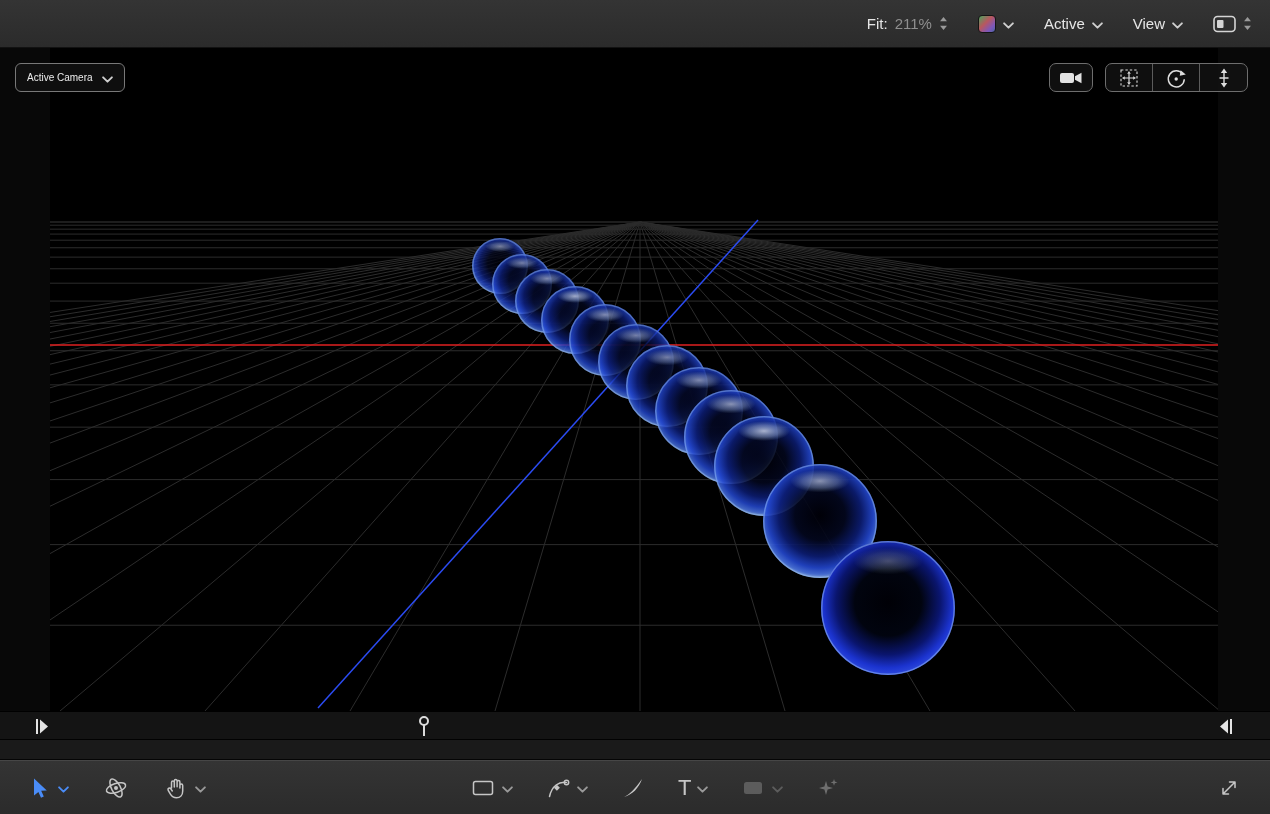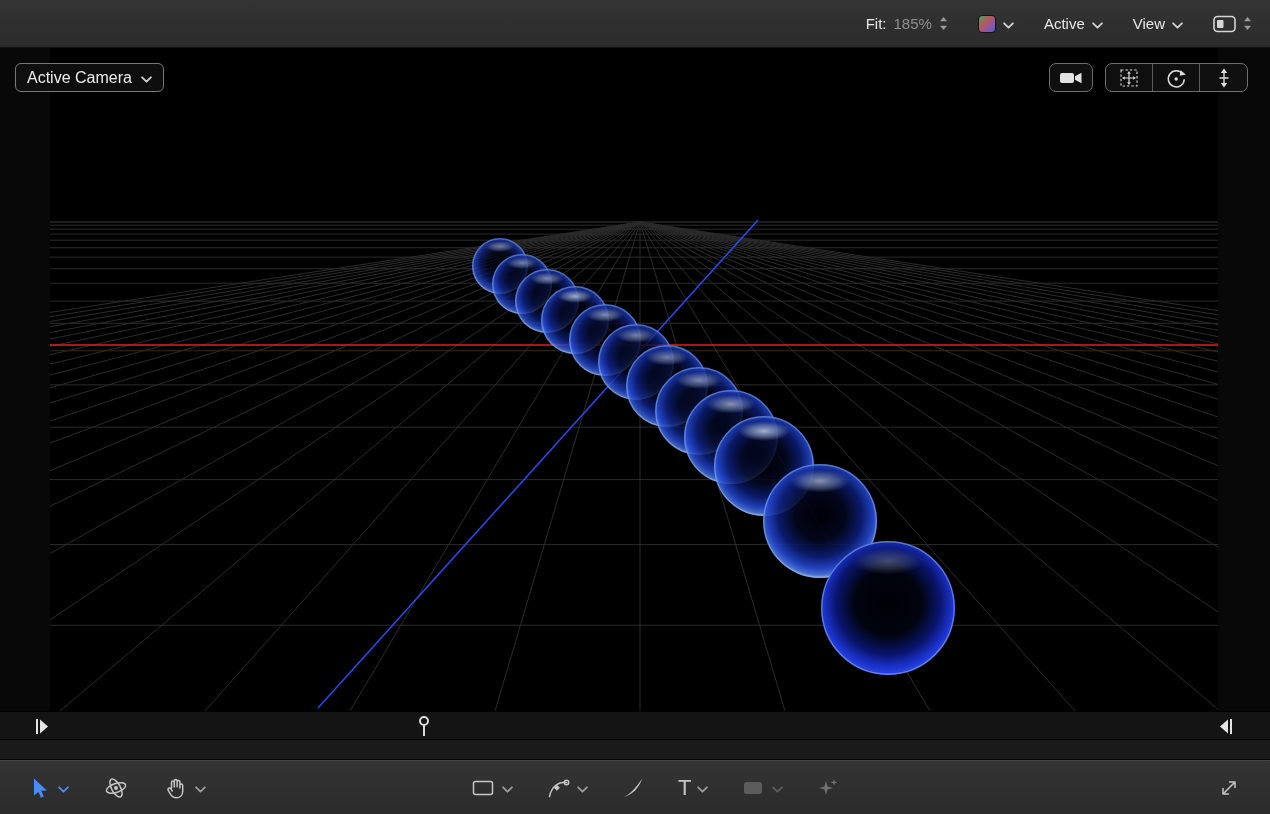--- a/index.html
+++ b/index.html
@@ -22,21 +22,21 @@
   .layout-icon { width:23px; height:18px; }
 
   
   .canvas-wrap { position:absolute; top:48px; left:0; width:1270px; height:663px;
                  background:#080808; }
   .scene { position:absolute; left:50px; top:0; width:1168px; height:663px;
            background:#000; display:block; }
   .camera-menu { position:absolute; left:15px; top:15px; height:29px;
     display:flex; align-items:center; gap:9px; padding:11px 11px;
     background:rgba(16,16,16,.85); border:1px solid #787878; border-radius:6px;
-    color:#ececec; font-size:16px; font-family:"Liberation Sans",sans-serif; cursor:default; }
+    color:#ececec; font-size:10px; font-family:"Liberation Sans",sans-serif; cursor:default; }
   .cv-tools { position:absolute; top:15px; right:22px; display:flex; gap:12px; }
   .cv-btn, .cv-cell { background:rgba(18,18,18,.85); border:1px solid #6e6e6e;
     border-radius:7px; height:29px; display:flex; align-items:center;
     justify-content:center; }
   .cv-btn { width:44px; }
   .cv-btn-group { display:flex; background:rgba(18,18,18,.85);
     border:1px solid #6e6e6e; border-radius:7px; height:29px; overflow:hidden; }
   .cv-btn-group button { width:47px; height:27px; background:transparent; border:none;
     border-right:1px solid #5c5c5c; display:flex; align-items:center; justify-content:center; }
   .cv-btn-group button:last-child { border-right:none; }
@@ -70,21 +70,21 @@
   .wicon { fill:#e2e2e2; }
 </style>
 </head>
 <body>
 
 <div class="app">
 
   <header class="top-toolbar">
     <div class="tt-group">
       <span>Fit:</span>
-      <span class="tt-value">185%</span>
+      <span class="tt-value">211%</span>
       <svg class="stepper" viewBox="0 0 8 14">
         <polygon points="4,1 7.2,5 0.8,5"></polygon>
           <polygon points="0.8,9 7.2,9 4,13"></polygon>
       </svg>
     </div>
     <div class="tt-group">
       <span class="swatch"></span>
       <svg class="chev" viewBox="0 0 10 6">
           <polyline points="1,1 5,5 9,1"></polyline>
         </svg>

